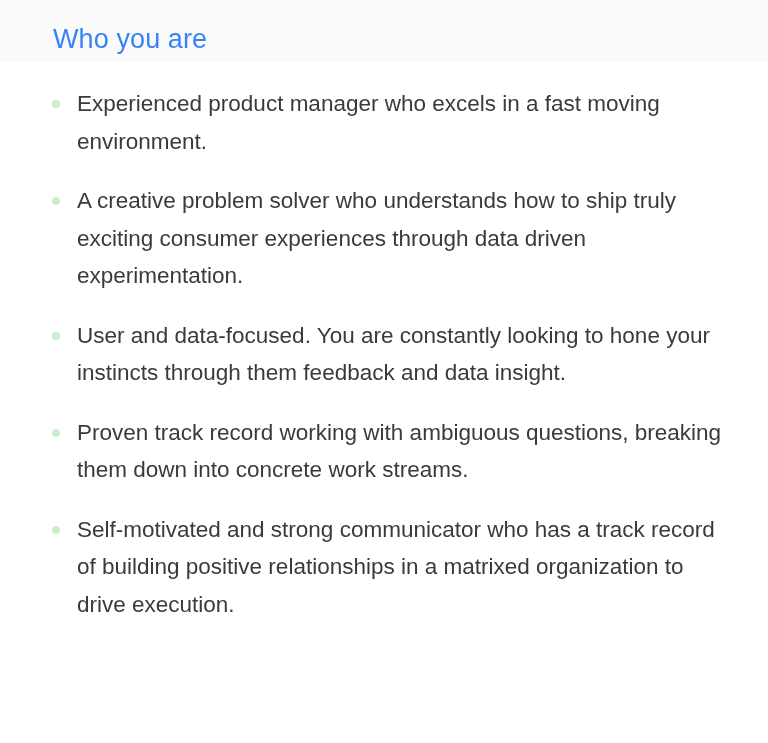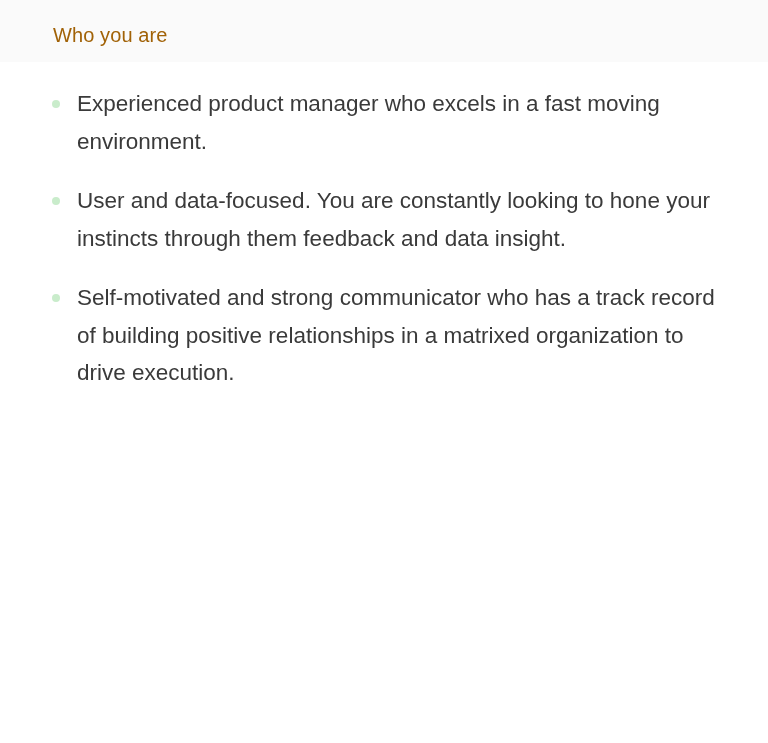--- a/index.html
+++ b/index.html
@@ -9,21 +9,21 @@
       font-family: "Liberation Sans", sans-serif;
       color: #2a2a2a;
       position: relative;
     }
     .top-strip {
       position: absolute; left: 0; top: 0; width: 768px; height: 62px;
       background: #fafafa;
     }
     .heading {
       position: absolute; left: 53px; top: 24px;
-      font-size: 20px; color: #a16207; font-weight: 400;
+      font-size: 27px; color: #3b82f6; font-weight: 400;
       margin: 0; letter-spacing: 0.1px;
     }
     ul.items {
       position: absolute; left: 0; top: 85px; margin: 0; padding: 0;
       list-style: none; width: 768px;
     }
     li.item {
       position: relative; padding-left: 77px; padding-right: 40px;
       font-size: 22.5px; line-height: 37.5px; color: #3a3a3a;
       margin-bottom: 22px;
@@ -39,19 +39,27 @@
 <div class="top-strip"></div>
 <h2 class="heading">Who you are</h2>
 
 <ul class="items">
   <li class="item">
     <span class="dot" style="background: rgb(201, 236, 203);"></span>
     <span>Experienced product manager who excels in a fast moving environment.</span>
   </li>
   <li class="item">
     <span class="dot" style="background: rgb(201, 236, 203);"></span>
+    <span>A creative problem solver who understands how to ship truly exciting consumer experiences through data driven experimentation.</span>
+  </li>
+  <li class="item">
+    <span class="dot" style="background: rgb(201, 236, 203);"></span>
     <span>User and data-focused. You are constantly looking to hone your instincts through them feedback and data insight.</span>
+  </li>
+  <li class="item">
+    <span class="dot" style="background: rgb(201, 236, 203);"></span>
+    <span>Proven track record working with ambiguous questions, breaking them down into concrete work streams.</span>
   </li>
   <li class="item">
     <span class="dot" style="background: rgb(201, 236, 203);"></span>
     <span>Self-motivated and strong communicator who has a track record of building positive relationships in a matrixed organization to drive execution.</span>
   </li>
 </ul>
 
 </body></html>

